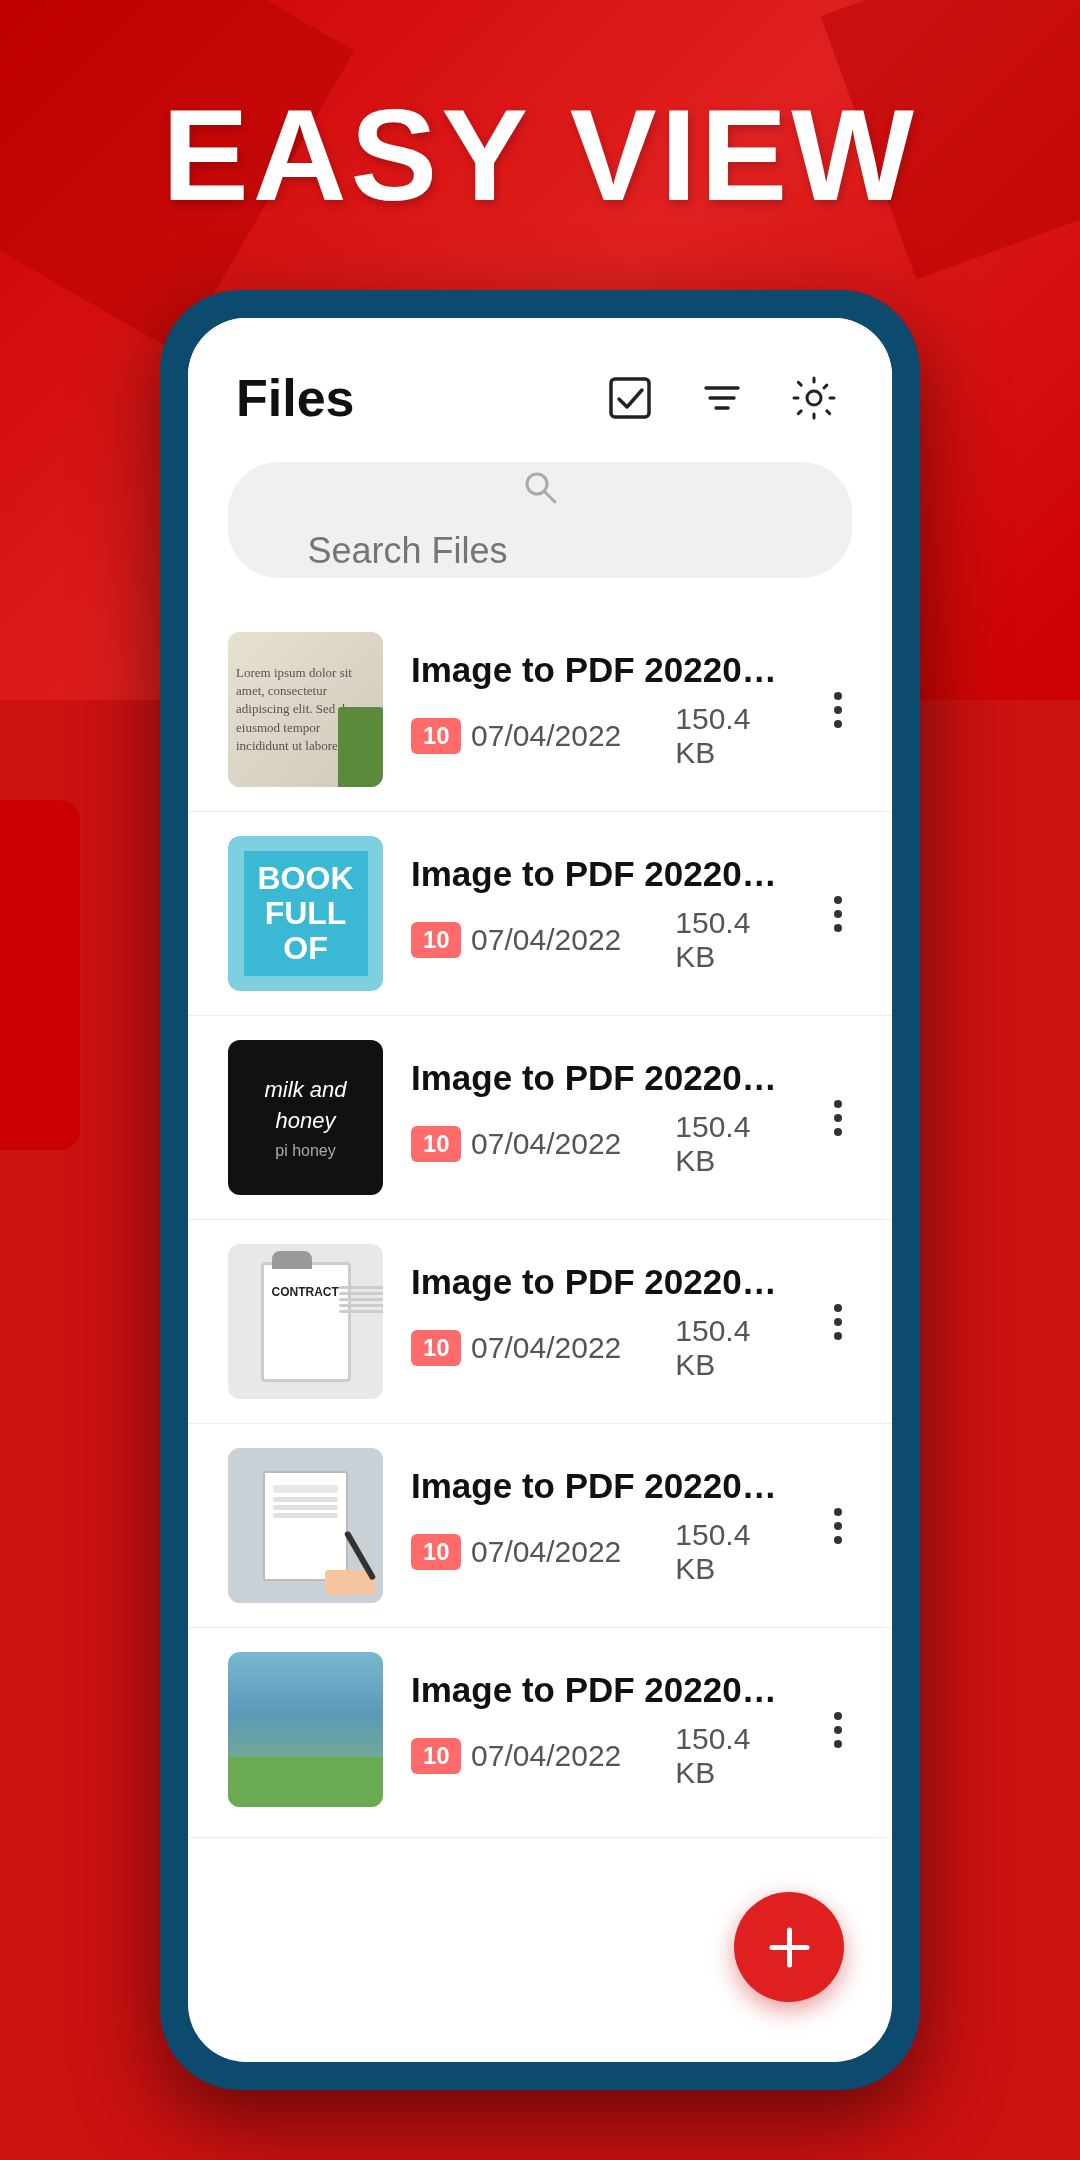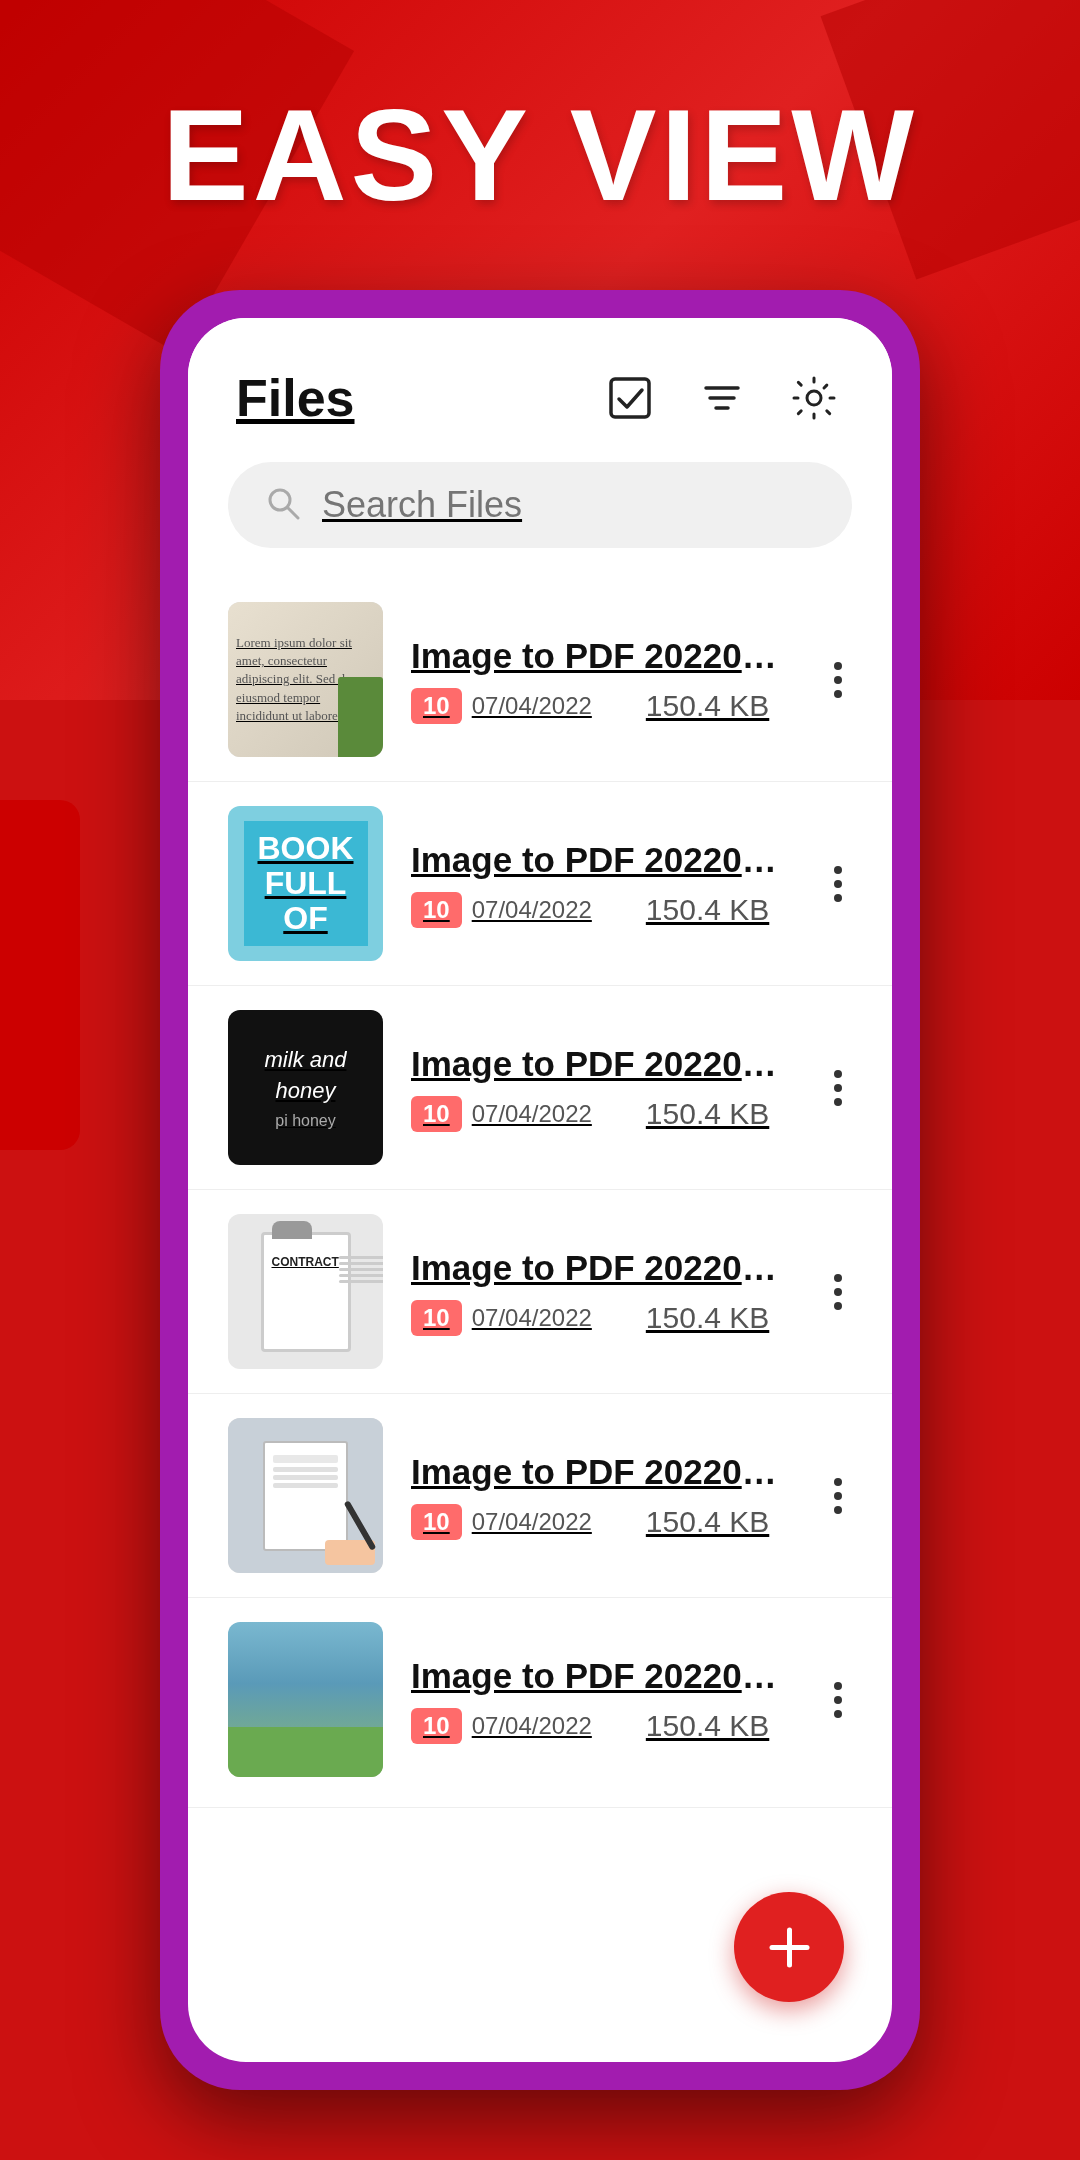--- a/index.html
+++ b/index.html
@@ -61,26 +61,25 @@
     }
 
     
     .phone-mockup {
       position: absolute;
       top: 290px;
       left: 50%;
       transform: translateX(-50%);
       width: 760px;
       height: 1800px;
-      background: #a21caf;
+      background: #0c4a6e;
       border-radius: 80px;
       z-index: 5;
       box-shadow: 0 30px 80px rgba(0,0,0,0.5);
       padding: 28px;
-      text-decoration: underline;
     }
 
     .phone-screen {
       width: 100%;
       height: 100%;
       background: #fff;
       border-radius: 58px;
       overflow: hidden;
       position: relative;
     }
@@ -120,22 +119,23 @@
       height: 48px;
     }
 
     
     .search-bar {
       margin: 10px 40px 30px 40px;
       background: #f0f0f0;
       border-radius: 50px;
       display: flex;
       align-items: center;
-      padding: 22px 36px;
+      padding: 6px 36px;
       gap: 20px;
+      flex-direction: column;
     }
 
     .search-icon-wrap {
       color: #999;
     }
 
     .search-input {
       font-size: 36px;
       color: #aaa;
       background: transparent;
@@ -193,21 +193,21 @@
       color: #fff;
       font-size: 24px;
       font-weight: 700;
       padding: 4px 12px;
       border-radius: 6px;
       min-width: 42px;
       text-align: center;
     }
 
     .file-date {
-      font-size: 24px;
+      font-size: 30px;
       color: #555;
     }
 
     .file-size {
       font-size: 30px;
       color: #555;
       margin-left: 44px;
     }
 
     .more-btn {

